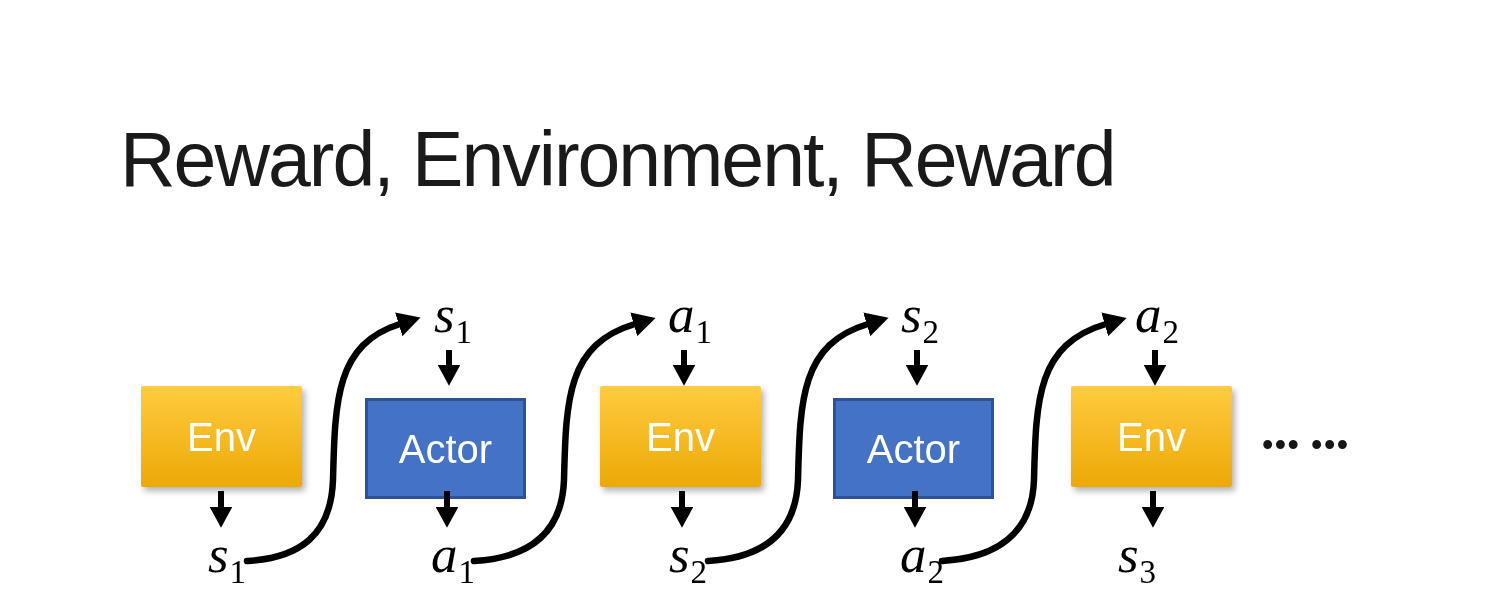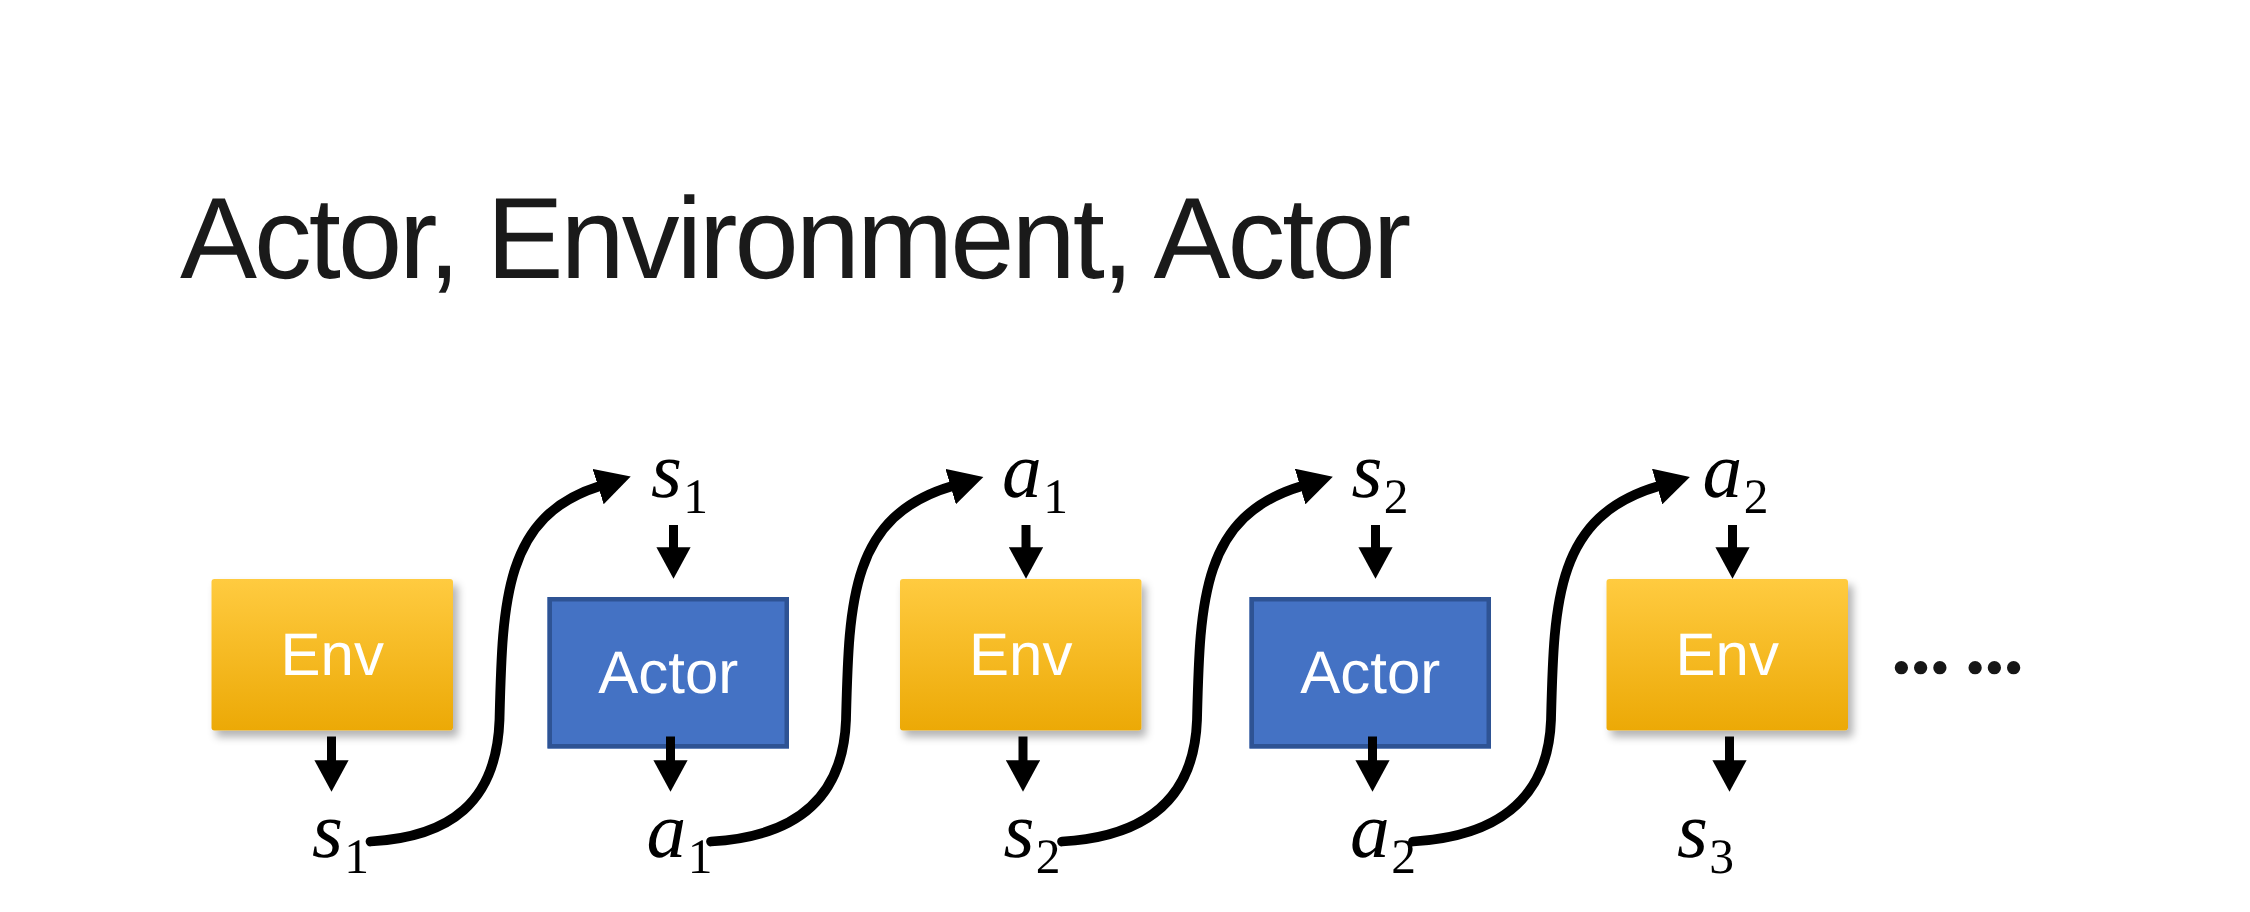--- a/index.html
+++ b/index.html
@@ -84,21 +84,21 @@
     fill: none;
     stroke: var(--arrow, #000000);
   }
   .arrow-head-fill { fill: var(--arrow, #000000); }
 </style>
 </head>
 <body>
 
 <div class="slide">
 
-  <div class="title">Actor, Environment, Actor</div>
+  <div class="title">Reward, Environment, Reward</div>
 
   <div class="box env" style="left:141px; top:386px;">
     <span>Env</span>
   </div>
   <div class="box actor" style="left:365px; top:386px;">
     <span>Actor</span>
   </div>
   <div class="box env" style="left:600px; top:386px;">
     <span>Env</span>
   </div>

